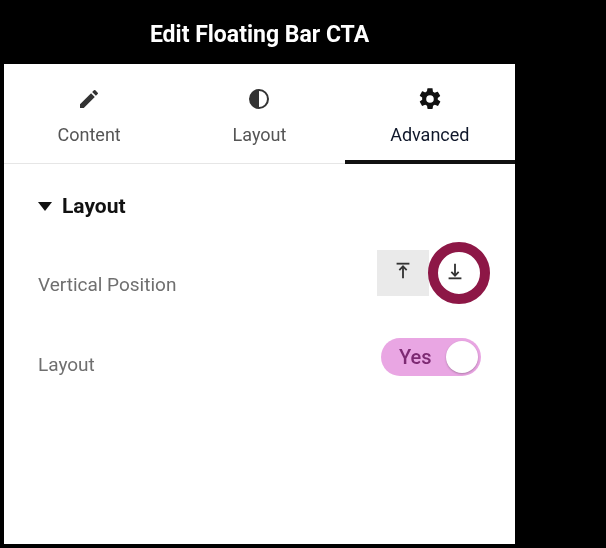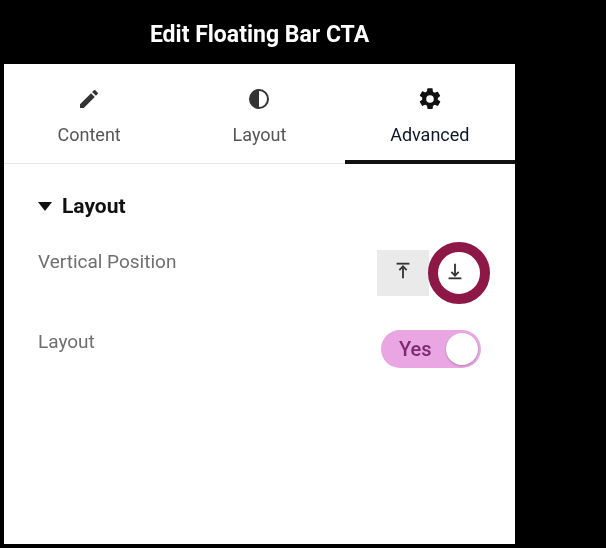--- a/index.html
+++ b/index.html
@@ -87,21 +87,21 @@
     cursor: pointer;
   }
   .caret-down {
     width: 0; height: 0;
     border-left: 7px solid transparent;
     border-right: 7px solid transparent;
     border-top: 9px solid #111;
   }
   .row {
     display: flex;
-    align-items: flex-start;
+    align-items: flex-end;
     justify-content: space-between;
     margin-bottom: 34px;
     min-height: 46px;
   }
   .row-label {
     font-size: 19px;
     color: #6f6f6f;
   }
   .vpos-group {
     display: flex;

